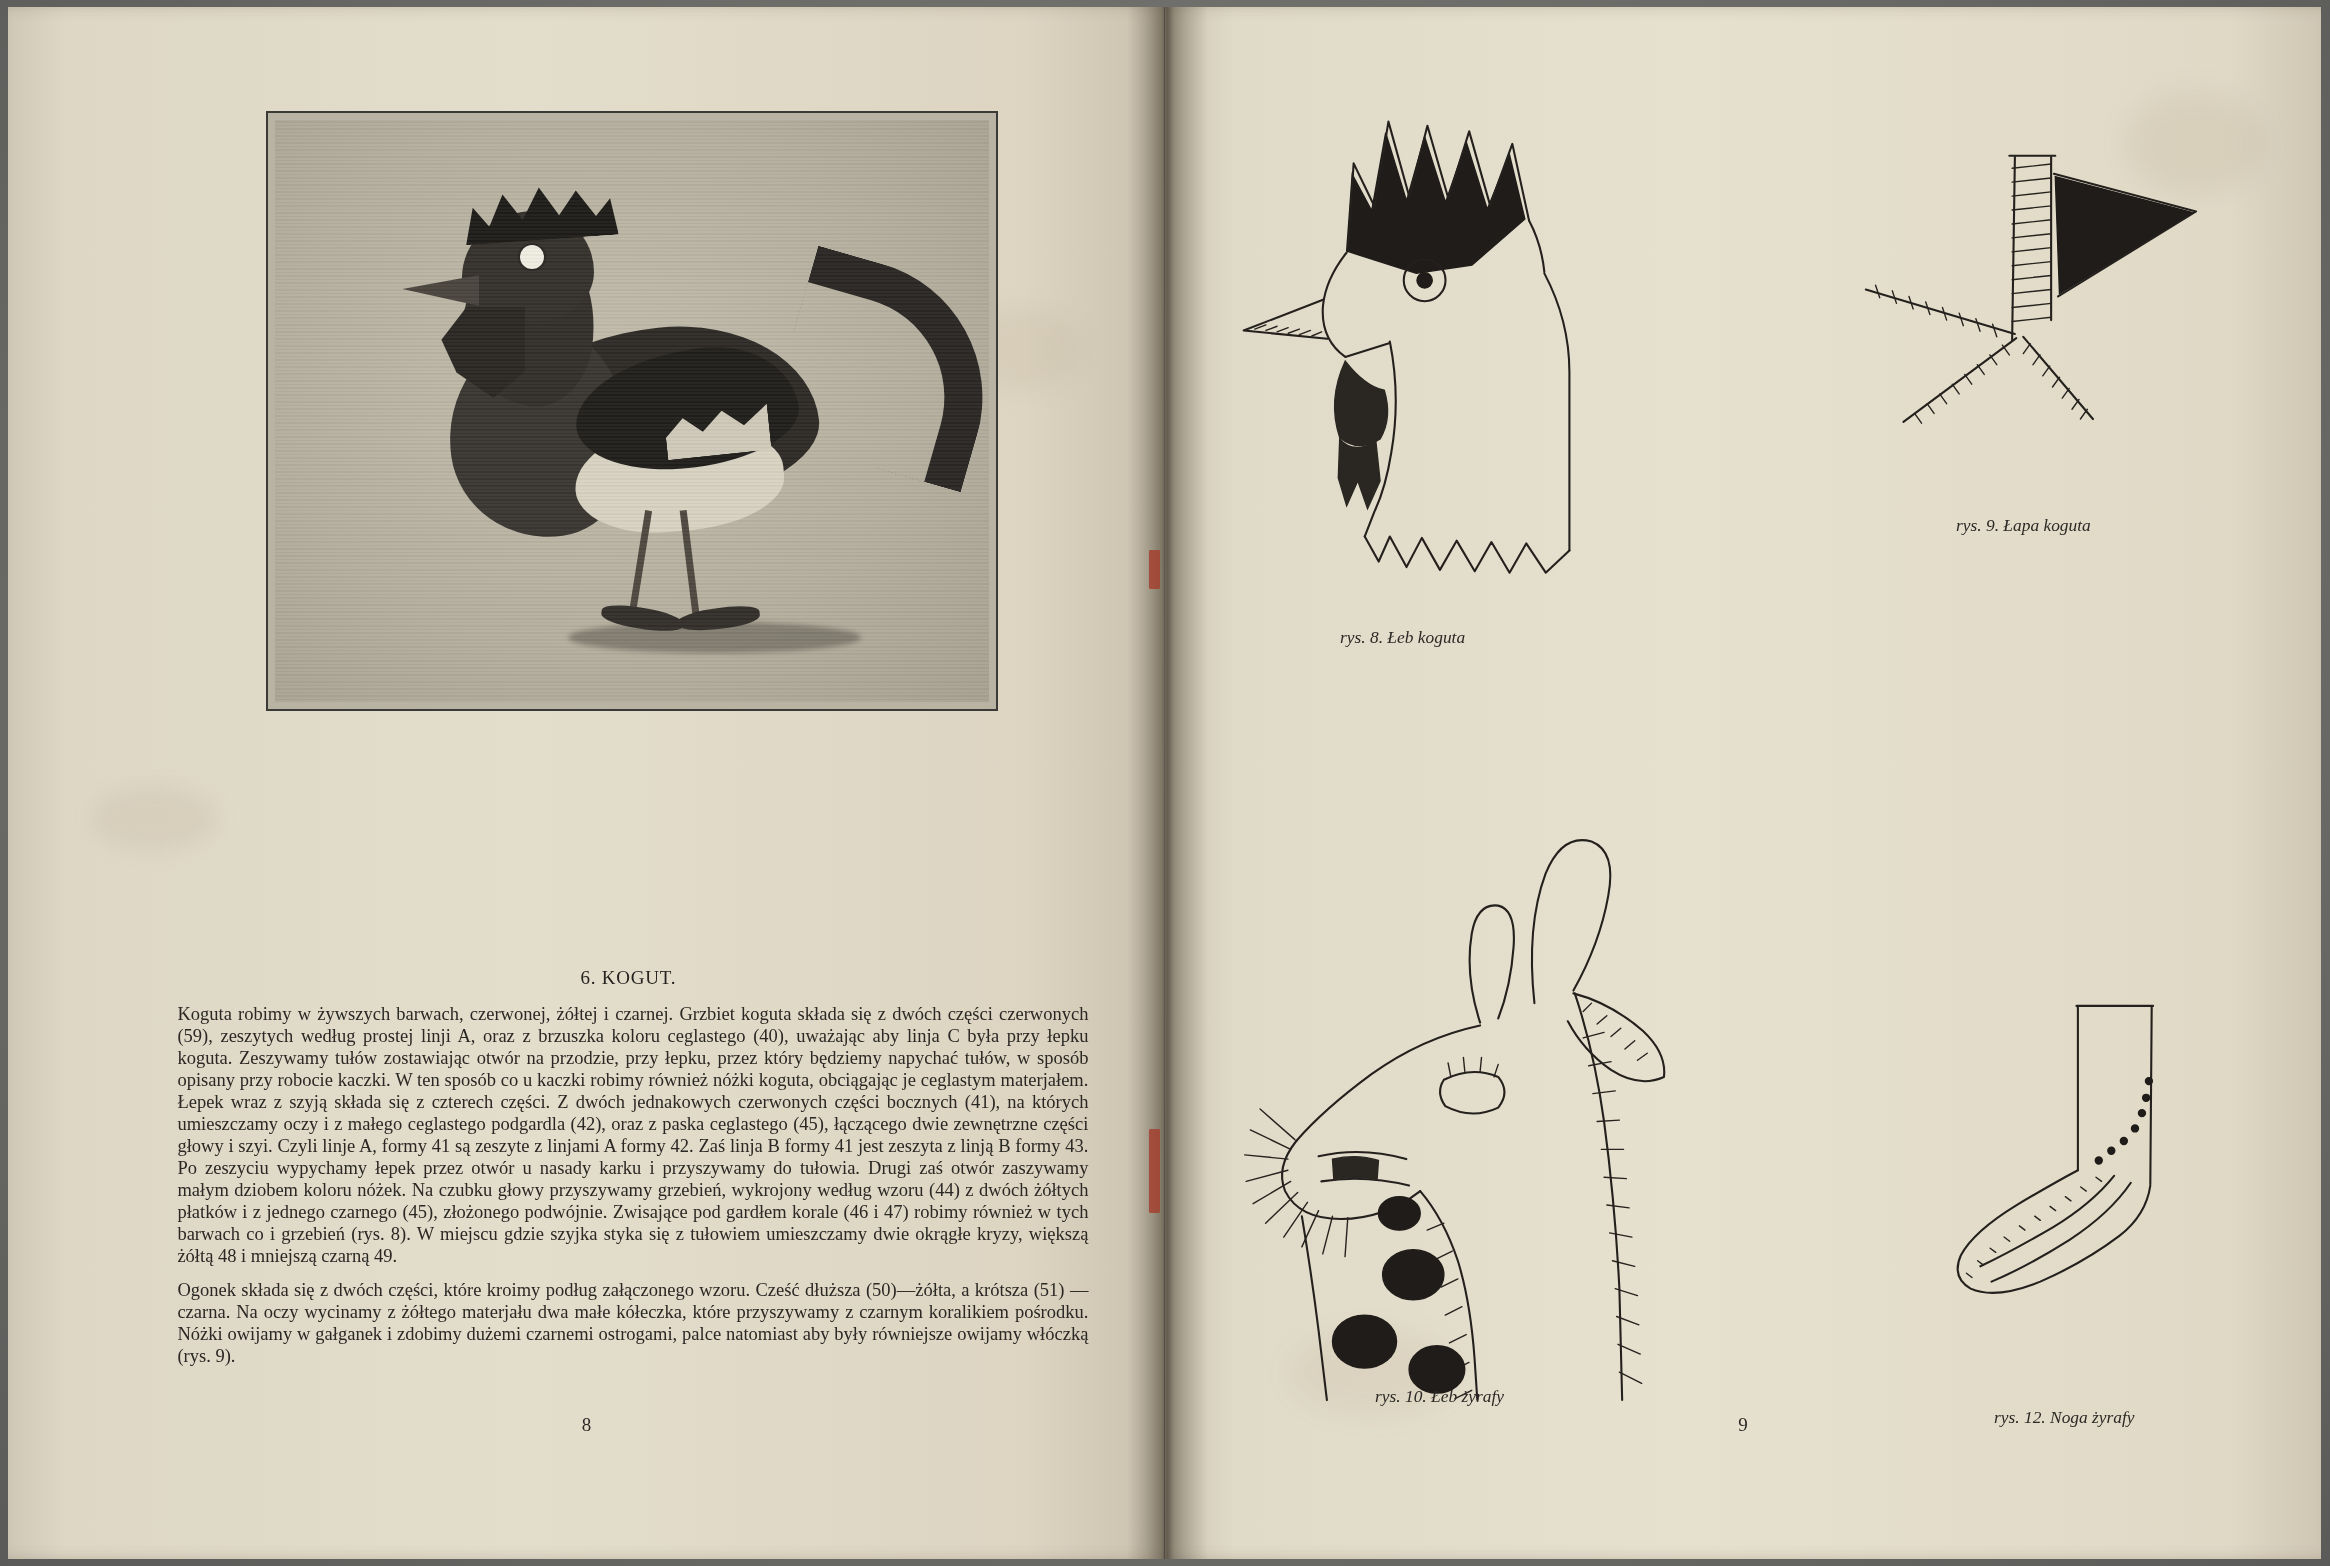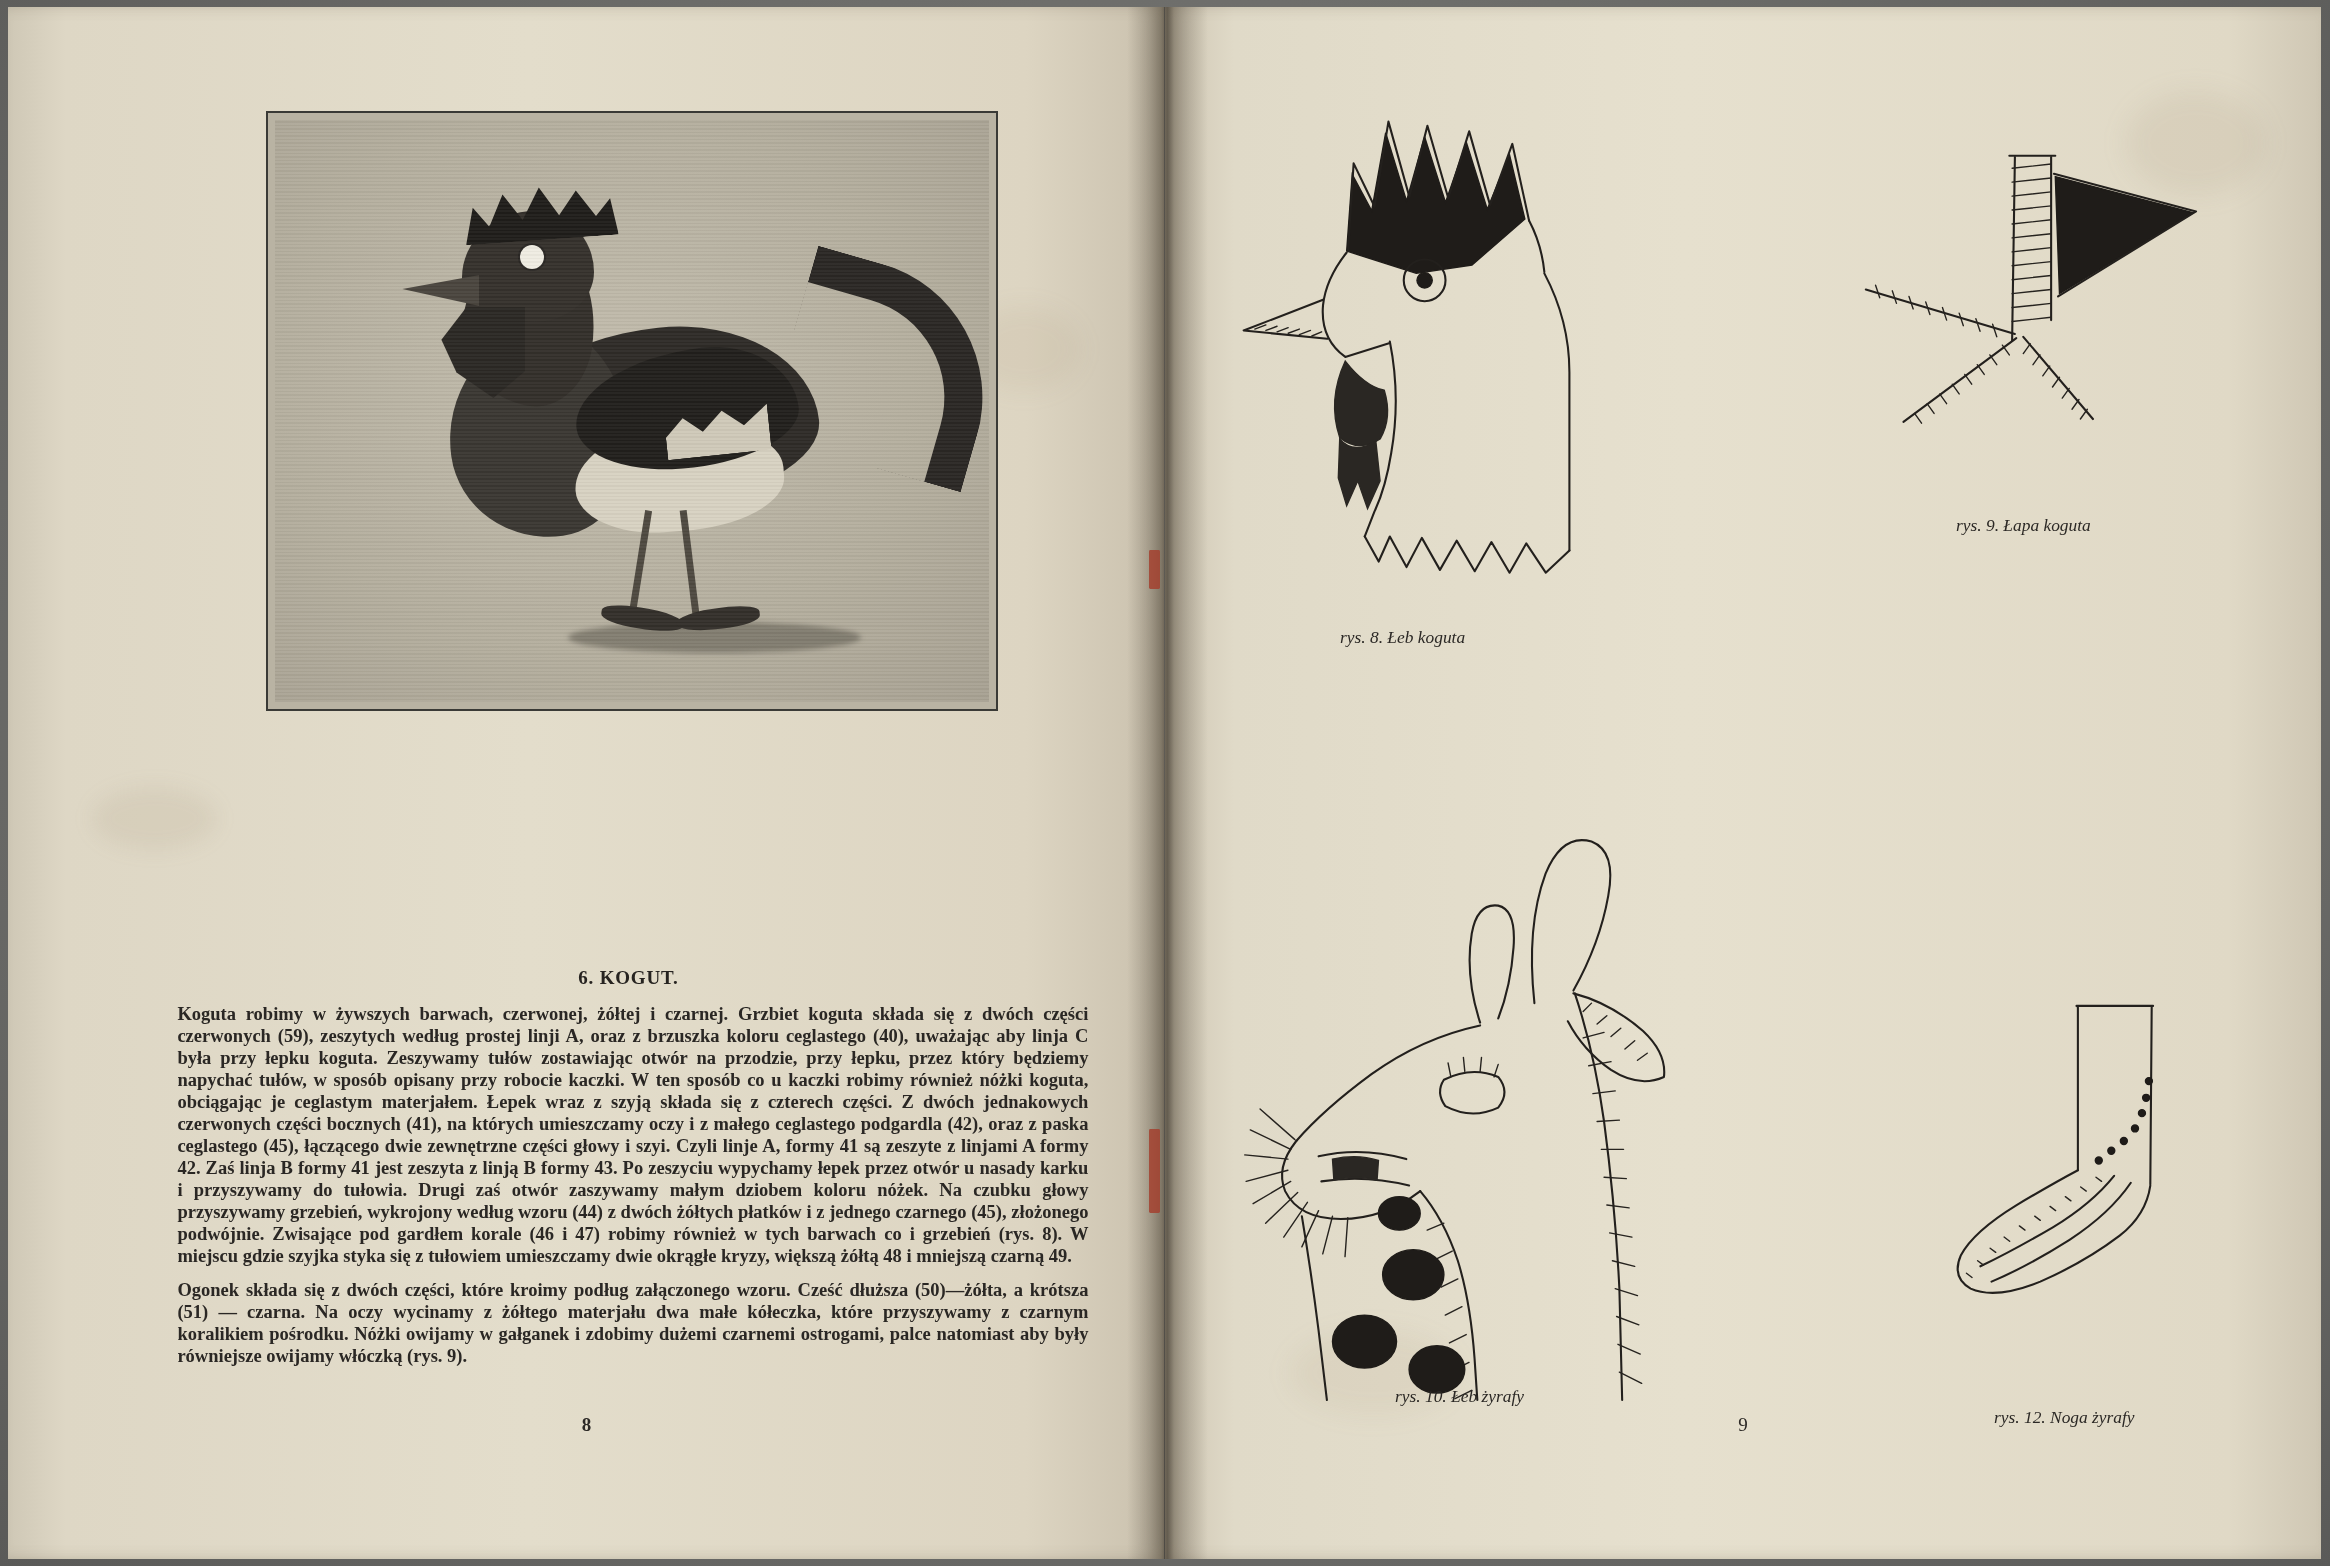--- a/index.html
+++ b/index.html
@@ -26,21 +26,20 @@
     top: 7px;
     height: 1552px;
     background: #ded8c8;
   }
   #page-left {
     left: 8.4px;
     width: 1156px;
     background:
       linear-gradient(to right, #cfc8b6 0%, #ded7c5 5%, #e3ddcb 45%, #ddd5c2 88%, #c9c0ad 100%);
     box-shadow: inset -9.8px 0 18px -5.6px rgba(90,80,60,0.45);
-    font-weight: bold;
   }
   #page-right {
     left: 1165px;
     width: 1156px;
     background:
       linear-gradient(to right, #cdc4b1 0%, #e0dac8 6%, #e6e0ce 45%, #e0d9c6 92%, #cfc7b4 100%);
     box-shadow: inset 9.8px 0 18px -5.6px rgba(90,80,60,0.45);
   }
   
   #gutter {
@@ -375,21 +374,21 @@
 
         <path class="ink-thin" d="M300,566 L276,576 M312,606 L288,618 M320,646 L296,658 M326,686 L302,698 M332,726 L308,738 M336,766 L312,778 M340,806 L316,818"></path>
 
         <ellipse class="ink-fill" cx="256" cy="640" rx="44" ry="36"></ellipse>
         <ellipse class="ink-fill" cx="186" cy="736" rx="46" ry="38"></ellipse>
         <ellipse class="ink-fill" cx="290" cy="776" rx="40" ry="34"></ellipse>
         <ellipse class="ink-fill" cx="236" cy="552" rx="30" ry="24"></ellipse>
 
         <path class="ink" d="M96,556 Q110,640 120,720 Q128,788 132,820"></path>
       </svg>
-      <div class="fig-caption" style="left:160px;top:557px;">rys. 10. Łeb żyrafy</div>
+      <div class="fig-caption" style="left:140px;top:557px;">rys. 10. Łeb żyrafy</div>
     </div>
 
     <div class="fig" id="fig12" style="left:704px;top:989px;width:376px;height:432px;">
       <svg width="376" height="432" viewBox="0 0 540 620">
 
         <path class="ink" d="M300,16 L300,250"></path>
         <path class="ink" d="M406,16 L404,270"></path>
         <path class="ink" d="M298,14 L408,14"></path>
 
         <path class="ink" d="M300,250 Q266,268 212,300 Q150,338 132,372 Q118,404 146,420 Q182,436 246,410 Q310,382 360,344 Q398,314 404,272"></path>

